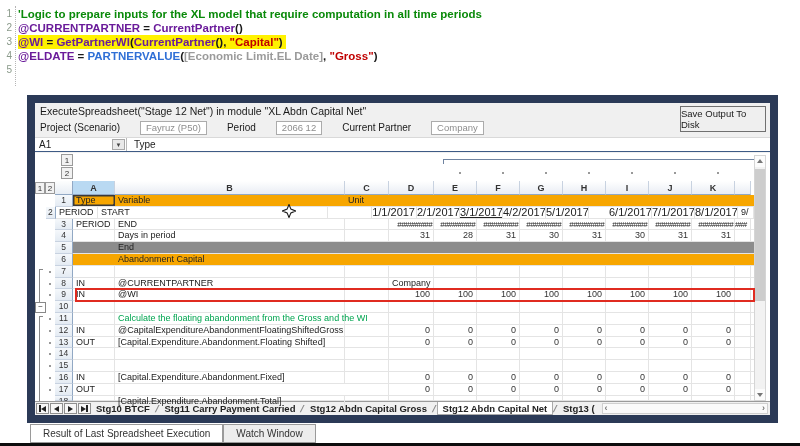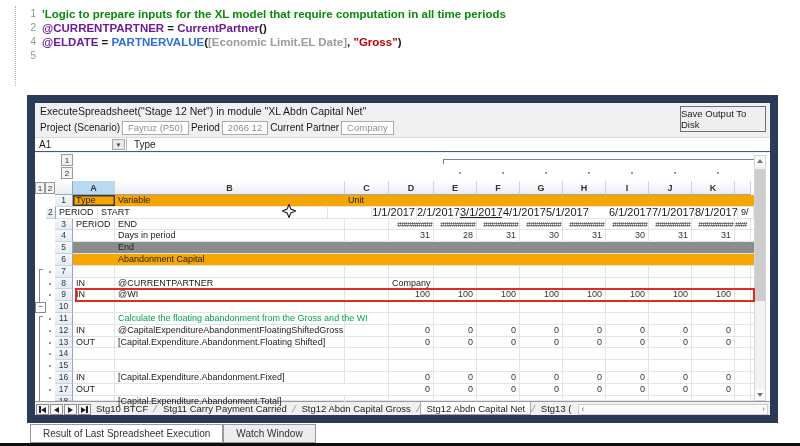--- a/index.html
+++ b/index.html
@@ -4,41 +4,41 @@
 <style>
   * { margin:0; padding:0; box-sizing:border-box; }
   html,body { width:800px; height:446px; background:#fff; overflow:hidden;
               font-family:"Liberation Sans", sans-serif; }
 
   
   .code-area { position:absolute; left:0; top:0; width:800px; height:93px; background:#fff; }
   .gutter-rule { position:absolute; left:15px; top:6px; height:80px; border-left:1px dotted #b5b5b5; }
   .code-line { position:relative; height:14px; line-height:14px; white-space:pre;
                font-size:11.5px; font-weight:bold; }
-  .code-area .lines { padding-top:7px;margin-left:24px; }
+  .code-area .lines { padding-top:7px; }
   .ln { display:inline-block; width:12px; text-align:right; color:#8a9a8a; font-weight:normal;
         font-size:10px; margin-right:6px; vertical-align:top; }
   .seg-comment { color:#0a8a0a; }
   .seg-var     { color:#6a1b9a; }
   .seg-func    { color:#6a1b9a; }
   .seg-builtin { color:#2f6fd6; }
   .seg-string  { color:#c00000; }
   .seg-ref     { color:#9b9b9b; font-weight:bold; }
   .seg-plain   { color:#1a1a1a; }
   .hl { background:#fff200; padding:1px 3px 1px 0; }
 
   
   .exec-window { position:absolute; left:27px; top:95px; width:751px; height:328px;
                  border:8px solid #2b3a57; background:#f0f0f0; }
   .win-title { position:absolute; left:5px; top:2px; font-size:10.5px; color:#1a1a1a; }
   .save-btn { position:absolute; right:4px; top:3px; width:86px; height:26px;
               background:#efefef; border:1px solid #707070; font-size:9.5px; color:#1a1a1a;
               display:flex; align-items:center; justify-content:center; }
   .fields-row { position:absolute; left:5px; top:17px; height:15px; display:flex;
-                align-items:center; gap:2px; font-size:10px; color:#1a1a1a; }
+                align-items:center; gap:20px; font-size:10px; color:#1a1a1a; }
   .field-box { background:#fff; border:1px solid #ababab; color:#8e8e8e; font-size:9.5px;
                height:14px; line-height:12px; padding:0 5px; }
 
   .formula-bar { position:absolute; left:0; top:34px; width:735px; height:15px; background:#fff;
                  border-top:1px solid #d9d9d9; border-bottom:1px solid #3e5b85; display:flex; align-items:center; }
   .name-box { width:92px; height:100%; position:relative; font-size:10px; color:#222;
               padding:1px 0 0 4px; border-right:1px solid #b9b9b9; }
   .name-drop { position:absolute; right:1px; top:1px; width:13px; height:11px; background:#e9e9e9;
                border:1px solid #a8a8a8; font-size:6px; color:#444; text-align:center; line-height:10px; }
   .formula-val { font-size:10px; color:#222; padding-left:7px; }
@@ -98,21 +98,21 @@
              border:1px solid #d5d5d5; }
   .vs-btn { position:absolute; left:0; width:10px; height:11px; background:#fcfcfc; text-align:center; }
   .vs-btn.up { top:0; } .vs-btn.dn { bottom:0; }
   .tri-up { width:0; height:0; border-left:3px solid transparent; border-right:3px solid transparent;
             border-bottom:4px solid #777; margin:3px auto 0; }
   .tri-dn { width:0; height:0; border-left:3px solid transparent; border-right:3px solid transparent;
             border-top:4px solid #777; margin:4px auto 0; }
   .vs-thumb { position:absolute; left:0; top:13px; width:10px; height:132px; background:#cdcdcd; }
 
   .tabbar { position:absolute; left:0; top:248px; width:735px; height:14px; background:#f0f0f0;
-            border-top:1px solid #9a9a9a; display:flex; align-items:flex-end; font-size:9.5px; }
+            border-top:1px solid #9a9a9a; display:flex; align-items:center; font-size:9.5px;font-weight:bold; }
   .nav-btn { width:13px; height:11px; border:1px solid #8f8f8f; background:#f7f7f7; margin-left:1px;
              display:flex; align-items:center; justify-content:center; }
   .ntri { width:0; height:0; }
   .ntri.left  { border-top:3px solid transparent; border-bottom:3px solid transparent; border-right:5px solid #222; }
   .ntri.right { border-top:3px solid transparent; border-bottom:3px solid transparent; border-left:5px solid #222; }
   .nbar { width:1.5px; height:7px; background:#222; }
   .sheet-tab { padding:0 5px; color:#222; white-space:nowrap; height:13px; line-height:13px; }
   .sheet-tab.active { background:#fff; border:1px solid #aaa; border-top:none; }
   .tab-slash { color:#888; transform:skewX(-18deg); padding:0 1px; }
   .hscroll { flex:1; height:11px; margin:0 2px; background:#fafafa; border:1px solid #cfcfcf;
@@ -130,20 +130,21 @@
   .cursor-glyph { position:absolute; left:282px; top:204px; z-index:20; }
 </style>
 </head>
 <body>
 
 <div class="code-area">
   <div class="gutter-rule"></div>
   <div class="lines">
       <div class="code-line"><span class="ln">1</span><span><span class="seg-comment">'Logic to prepare inputs for the XL model that require computation in all time periods</span></span></div>
       <div class="code-line"><span class="ln">2</span><span><span class="seg-var">@CURRENTPARTNER</span><span class="seg-plain"> = </span><span class="seg-func">CurrentPartner</span><span class="seg-plain">()</span></span></div>
+      <div class="code-line"><span class="ln">3</span><span class="hl"><span class="seg-var">@WI</span><span class="seg-plain"> = </span><span class="seg-func">GetPartnerWI</span><span class="seg-plain">(</span><span class="seg-func">CurrentPartner</span><span class="seg-plain">(), </span><span class="seg-string">"Capital"</span><span class="seg-plain">)</span></span></div>
       <div class="code-line"><span class="ln">4</span><span><span class="seg-var">@ELDATE</span><span class="seg-plain"> = </span><span class="seg-builtin">PARTNERVALUE</span><span class="seg-plain">(</span><span class="seg-ref">[Economic Limit.EL Date]</span><span class="seg-plain">, </span><span class="seg-string">"Gross"</span><span class="seg-plain">)</span></span></div>
       <div class="code-line"><span class="ln">5</span><span></span></div>
     </div>
 </div>
 
 <svg class="cursor-glyph" width="14" height="14" viewBox="0 0 14 14">
   <path d="M7 0.5 L8.9 5.1 L13.5 7 L8.9 8.9 L7 13.5 L5.1 8.9 L0.5 7 L5.1 5.1 Z" fill="#ffffff" stroke="#1a1a1a" stroke-width="1.1"></path>
 </svg>
 
 <div class="exec-window">
@@ -227,21 +228,21 @@
           <div class="gut"></div>
           <div class="gut"></div>
           <div class="row-hdr">2</div>
           <div class="cells">
             <div class="cell txt" style="width: 42px;">PERIOD</div>
             <div class="cell txt overflow" style="width: 230px;">START</div>
             <div class="cell txt" style="width: 44px;"></div>
             <div class="cell date" style="width: 45px;">1/1/2017</div>
             <div class="cell date" style="width: 43px;">2/1/2017</div>
             <div class="cell date" style="width: 43px; text-decoration: underline;">3/1/2017</div>
-            <div class="cell date" style="width: 43px;">4/1/2017</div>
+            <div class="cell date" style="width: 43px;">4/2/2017</div>
             <div class="cell date" style="width: 43px;">5/1/2017</div>
             <div class="cell date" style="width: 43px; margin-left: 20px;">6/1/2017</div>
             <div class="cell date" style="width: 43px;">7/1/2017</div>
             <div class="cell date" style="width: 43px;">8/1/2017</div>
             <div class="cell txt" style="width: 16px;">9/</div>
           </div>
         </div>
         <div class="grid-row">
           <div class="gut"></div>
           <div class="gut"></div>

